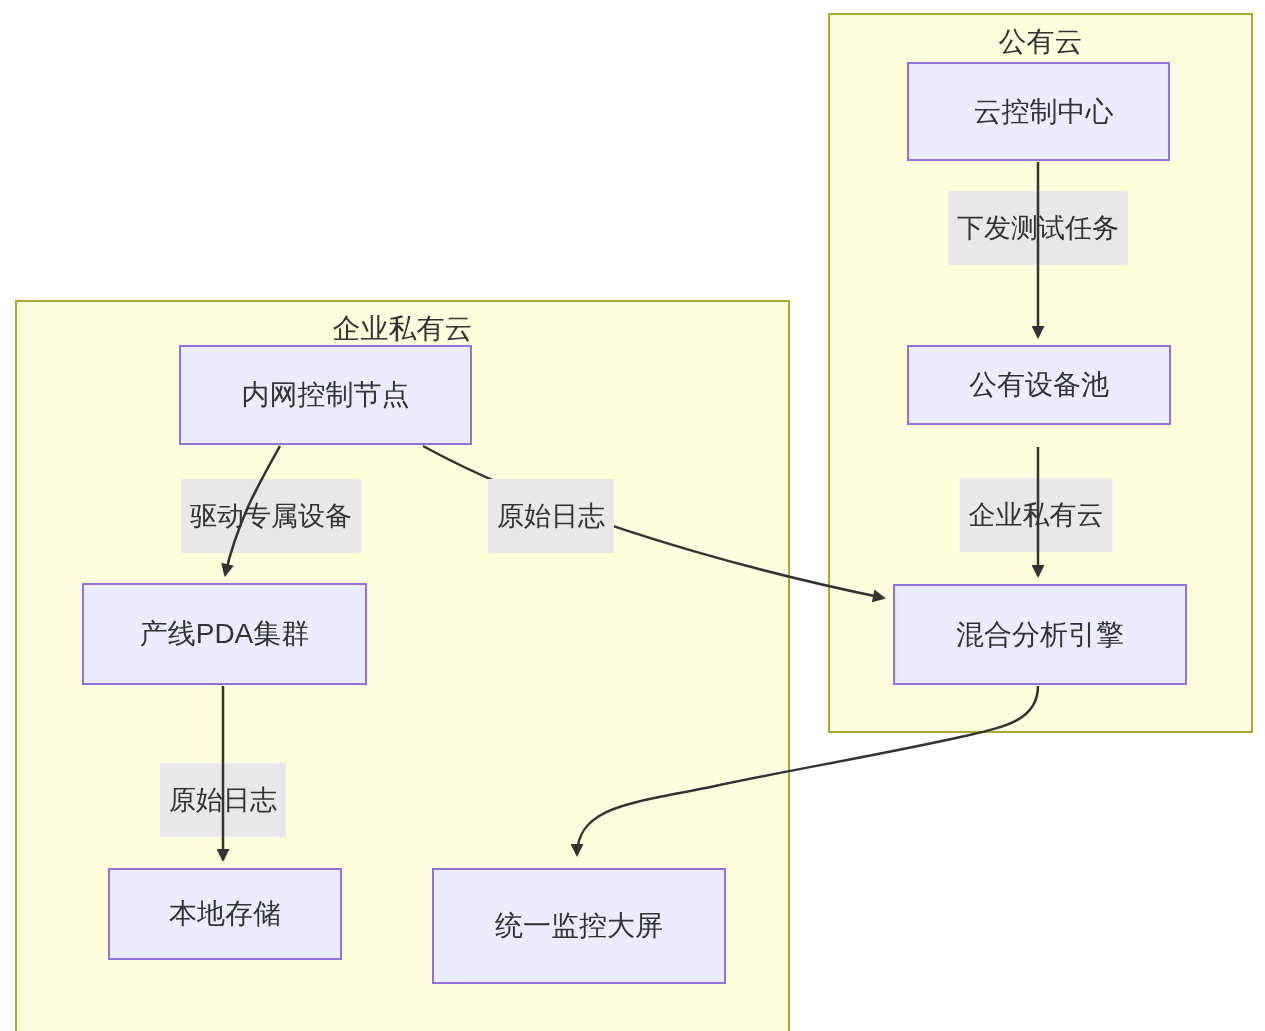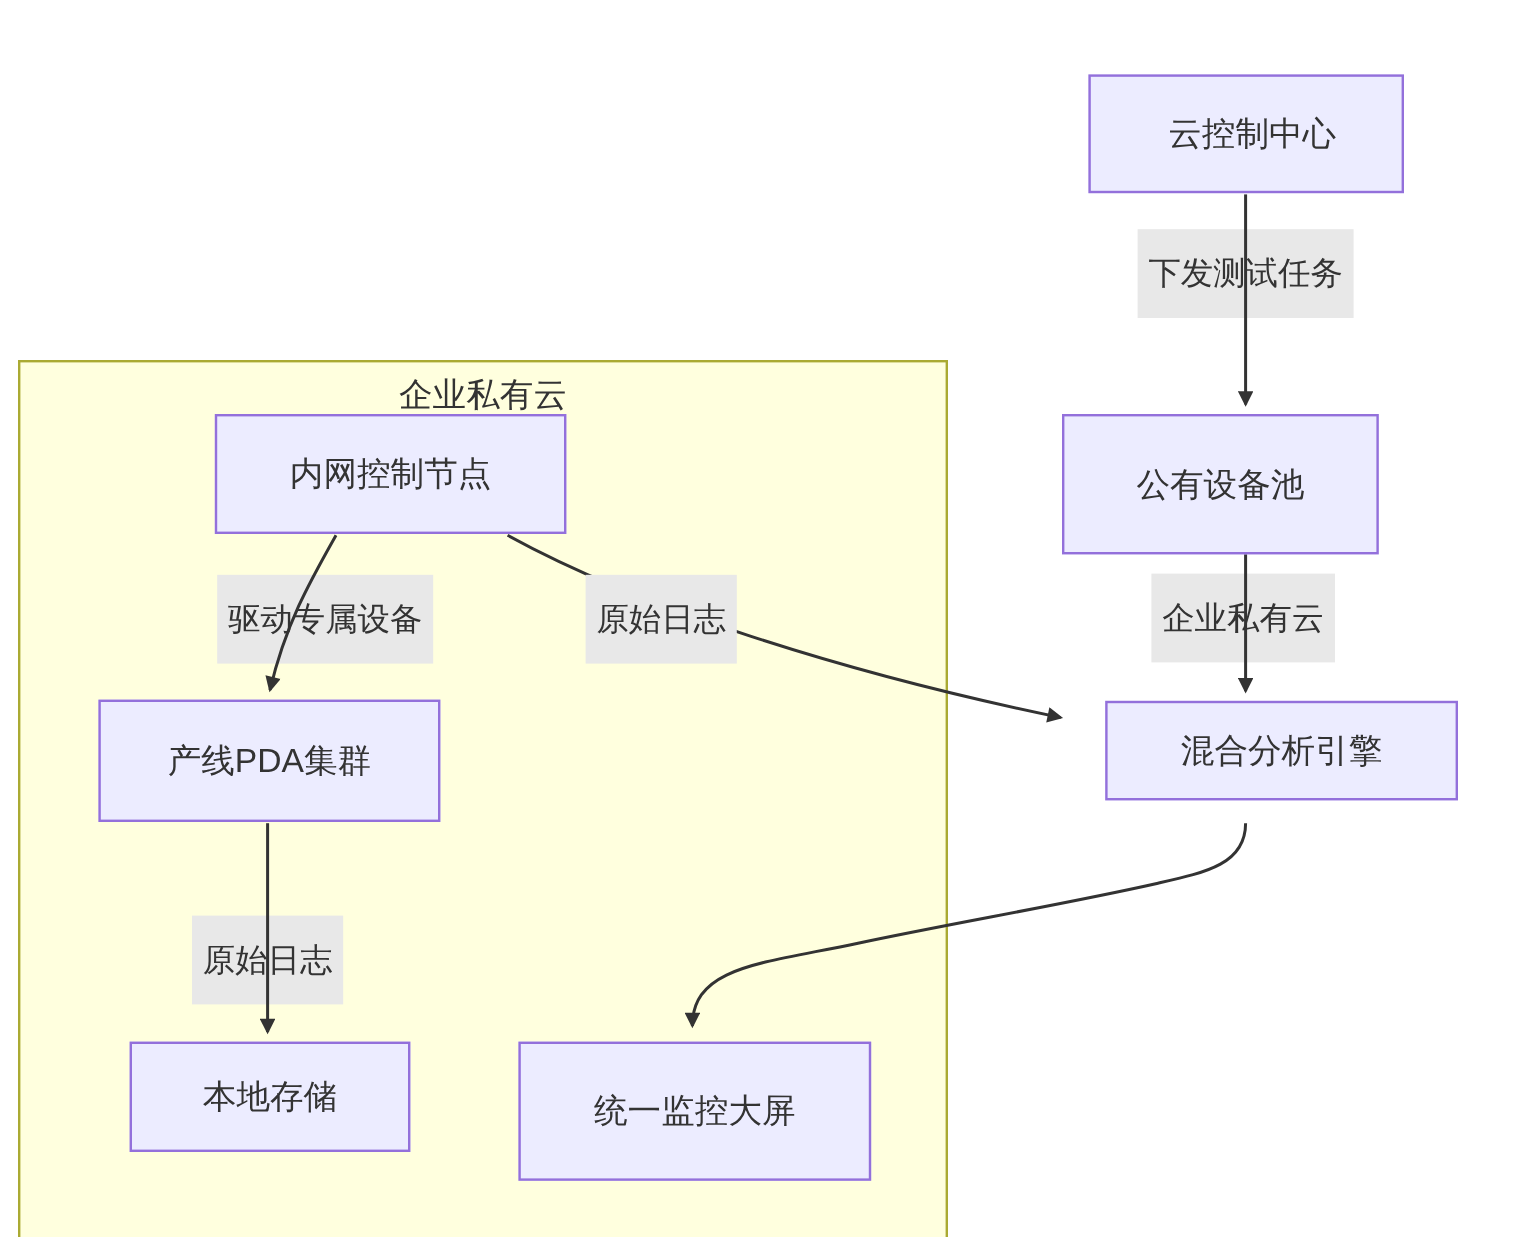--- a/index.html
+++ b/index.html
@@ -73,20 +73,23 @@
     stroke-width: 2.5;
     fill: none;
   }
   .arrowhead { fill: var(--edge); }
 </style>
 </head>
 <body>
 
 <div class="canvas">
 
+  <div class="cluster" style="left:828px; top:13px; width:425px; height:720px;">
+    <div class="cluster-title">公有云</div>
+  </div>
 
   <div class="cluster" style="left:15px; top:300px; width:775px; height:868px;">
     <div class="cluster-title">企业私有云</div>
   </div>
 
   <svg class="edges" width="1265" height="1031" viewBox="0 0 1265 1031">
     <defs>
       <marker id="arrowA" viewBox="0 0 10 10" refX="8.5" refY="5" markerWidth="15" markerHeight="13" orient="auto" markerUnits="userSpaceOnUse">
         <path class="arrowhead" d="M0,0 L10,5 L0,10 Z"></path>
       </marker>
@@ -108,23 +111,23 @@
       </marker>
     </defs>
     <path class="edge-path" marker-end="url(#arrowB)" d="M1038,162 L1038,337"></path>
     <path class="edge-path" marker-end="url(#arrowB)" d="M1038,447 L1038,576"></path>
     <path class="edge-path" marker-end="url(#arrowB)" d="M280,446 C258,485 238,520 225,575"></path>
     <path class="edge-path" marker-end="url(#arrowB)" d="M223,686 L223,860"></path>
   </svg>
 
   <div class="node" style="left:907px; top:62px; width:263px; height:99px;padding-left:10px;">云控制中心</div>
 
-  <div class="node" style="left:885px; top:345px; width:264px; height:117px;">公有设备池</div>
+  <div class="node" style="left:907px; top:345px; width:264px; height:80px;">公有设备池</div>
 
-  <div class="node" style="left:921px; top:584px; width:294px; height:83px;">混合分析引擎</div>
+  <div class="node" style="left:893px; top:584px; width:294px; height:101px;">混合分析引擎</div>
 
   <div class="node" style="left:179px; top:345px; width:293px; height:100px;">内网控制节点</div>
 
   <div class="node" style="left:82px; top:583px; width:285px; height:102px;">产线PDA集群</div>
 
   <div class="node" style="left:108px; top:868px; width:234px; height:92px;">本地存储</div>
 
   <div class="node" style="left:432px; top:868px; width:294px; height:116px;">统一监控大屏</div>
 
 </div>

